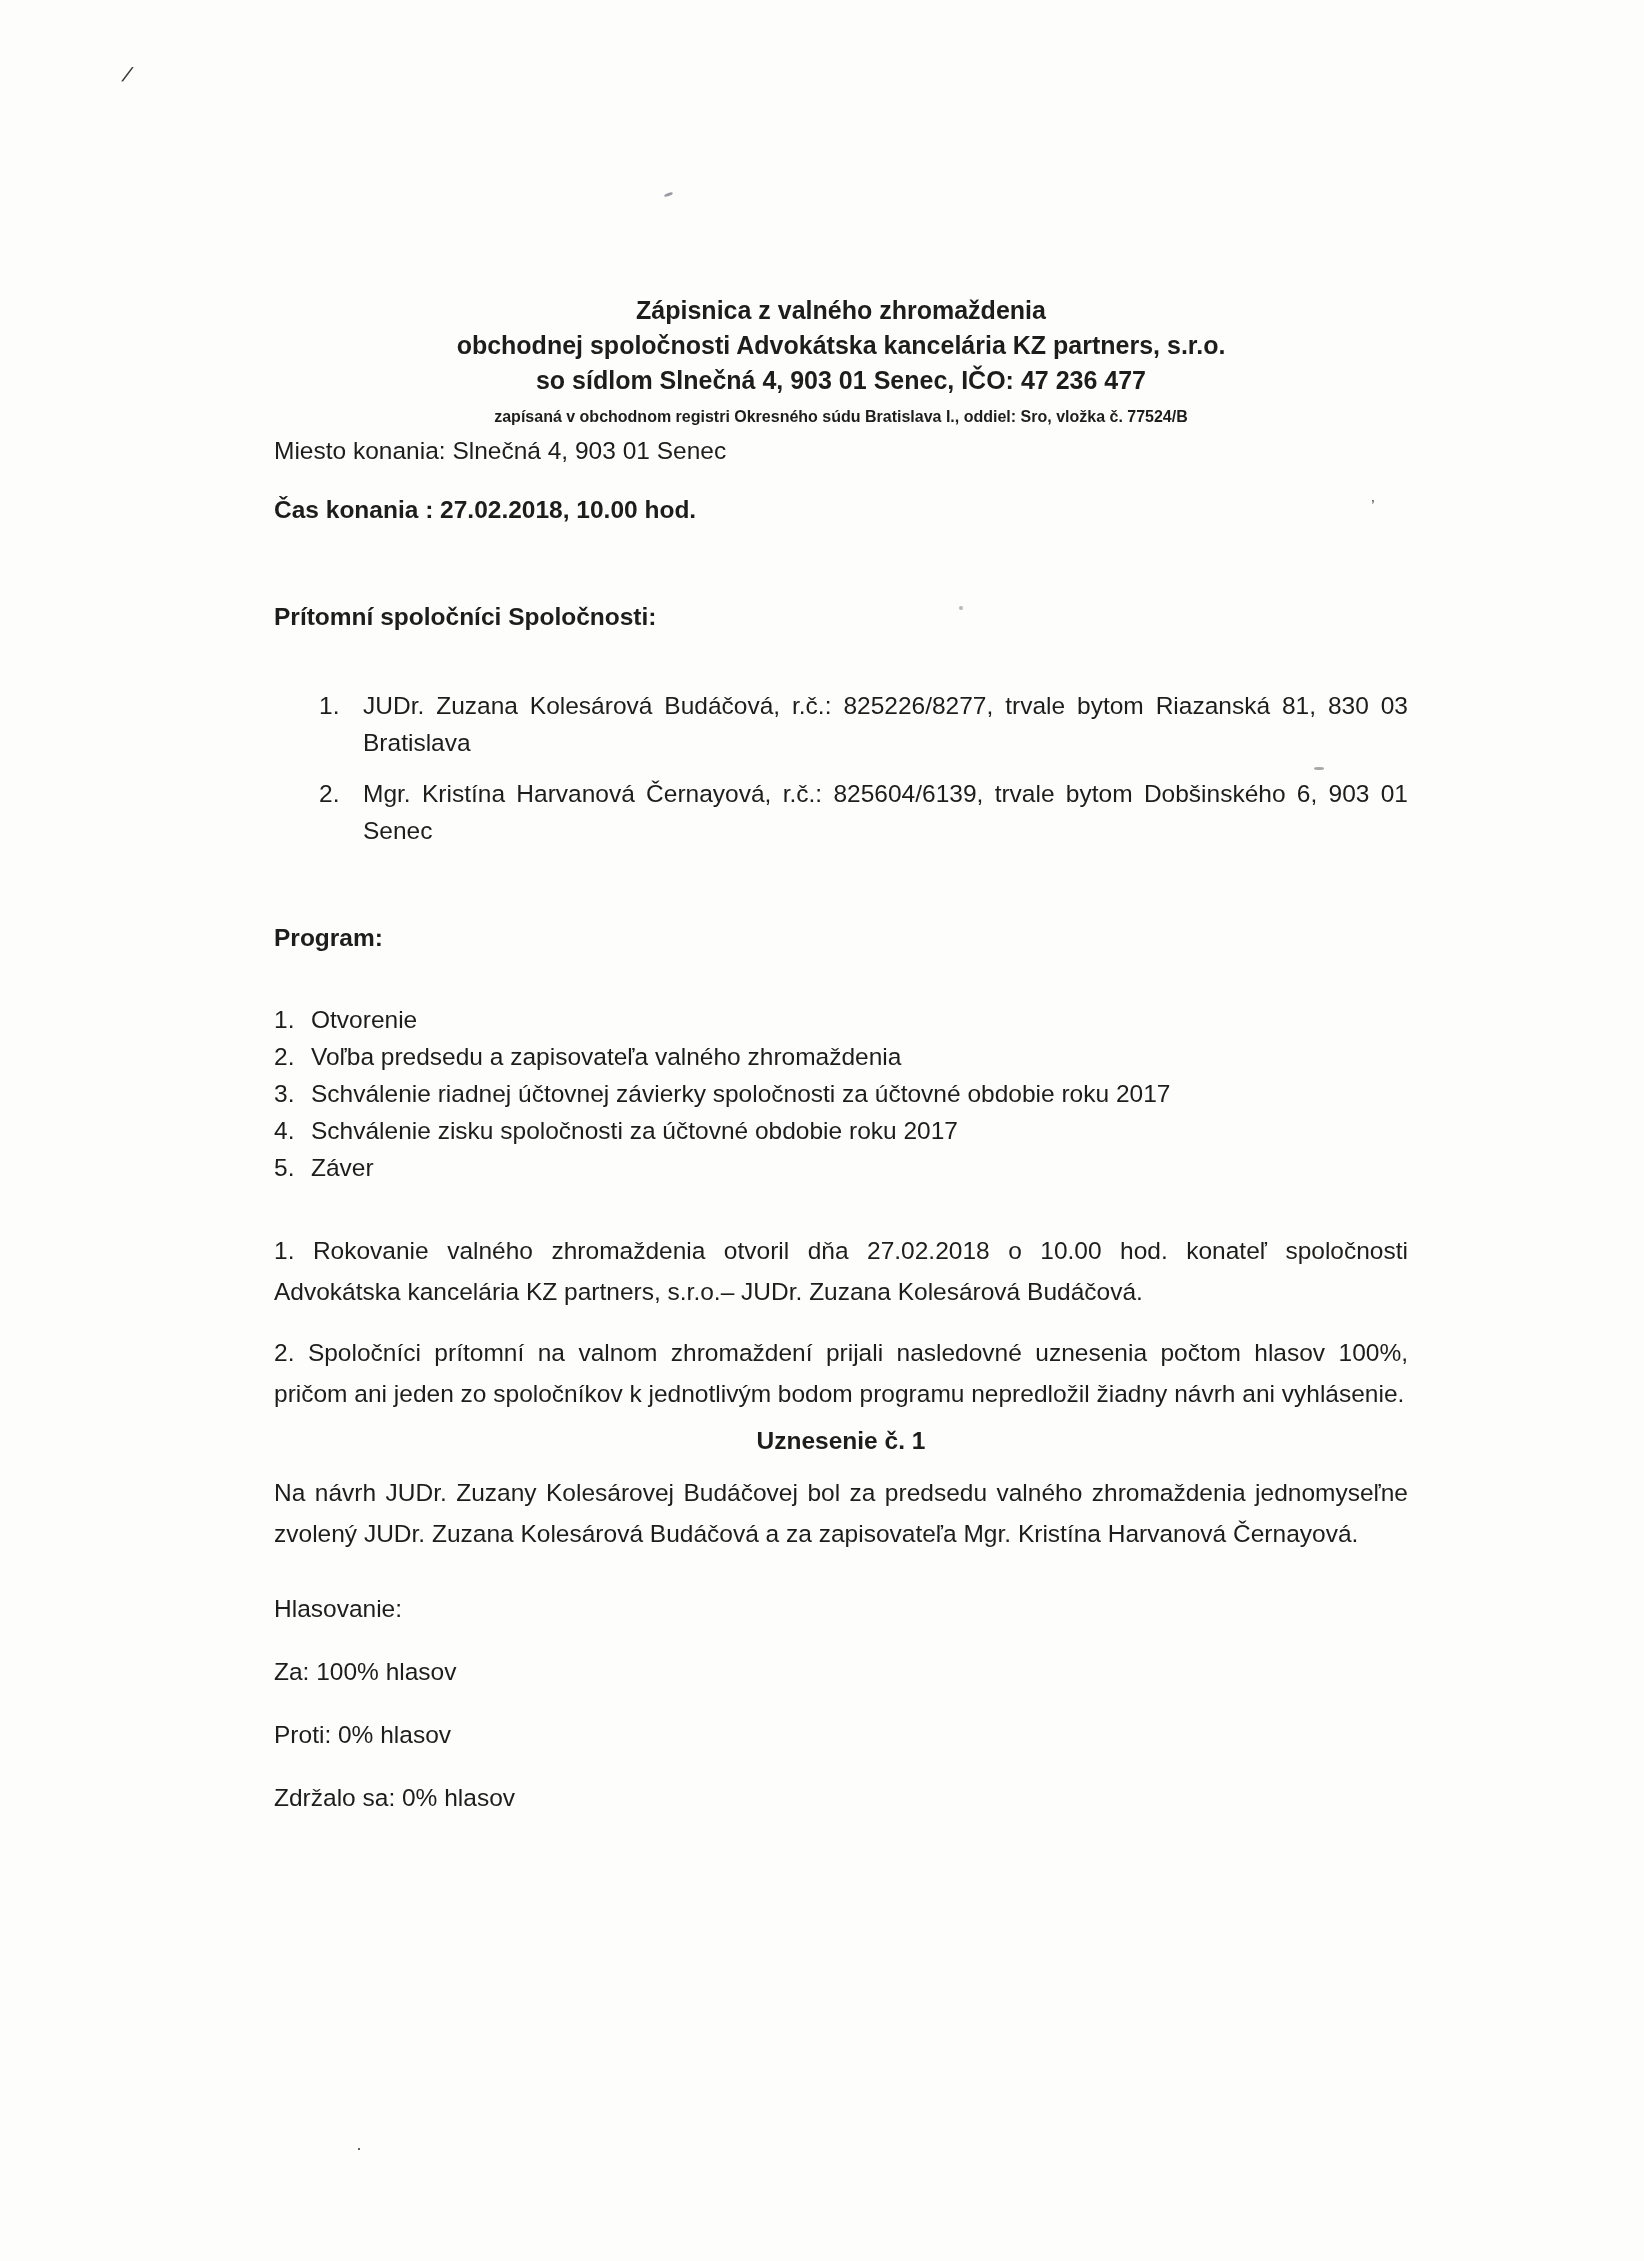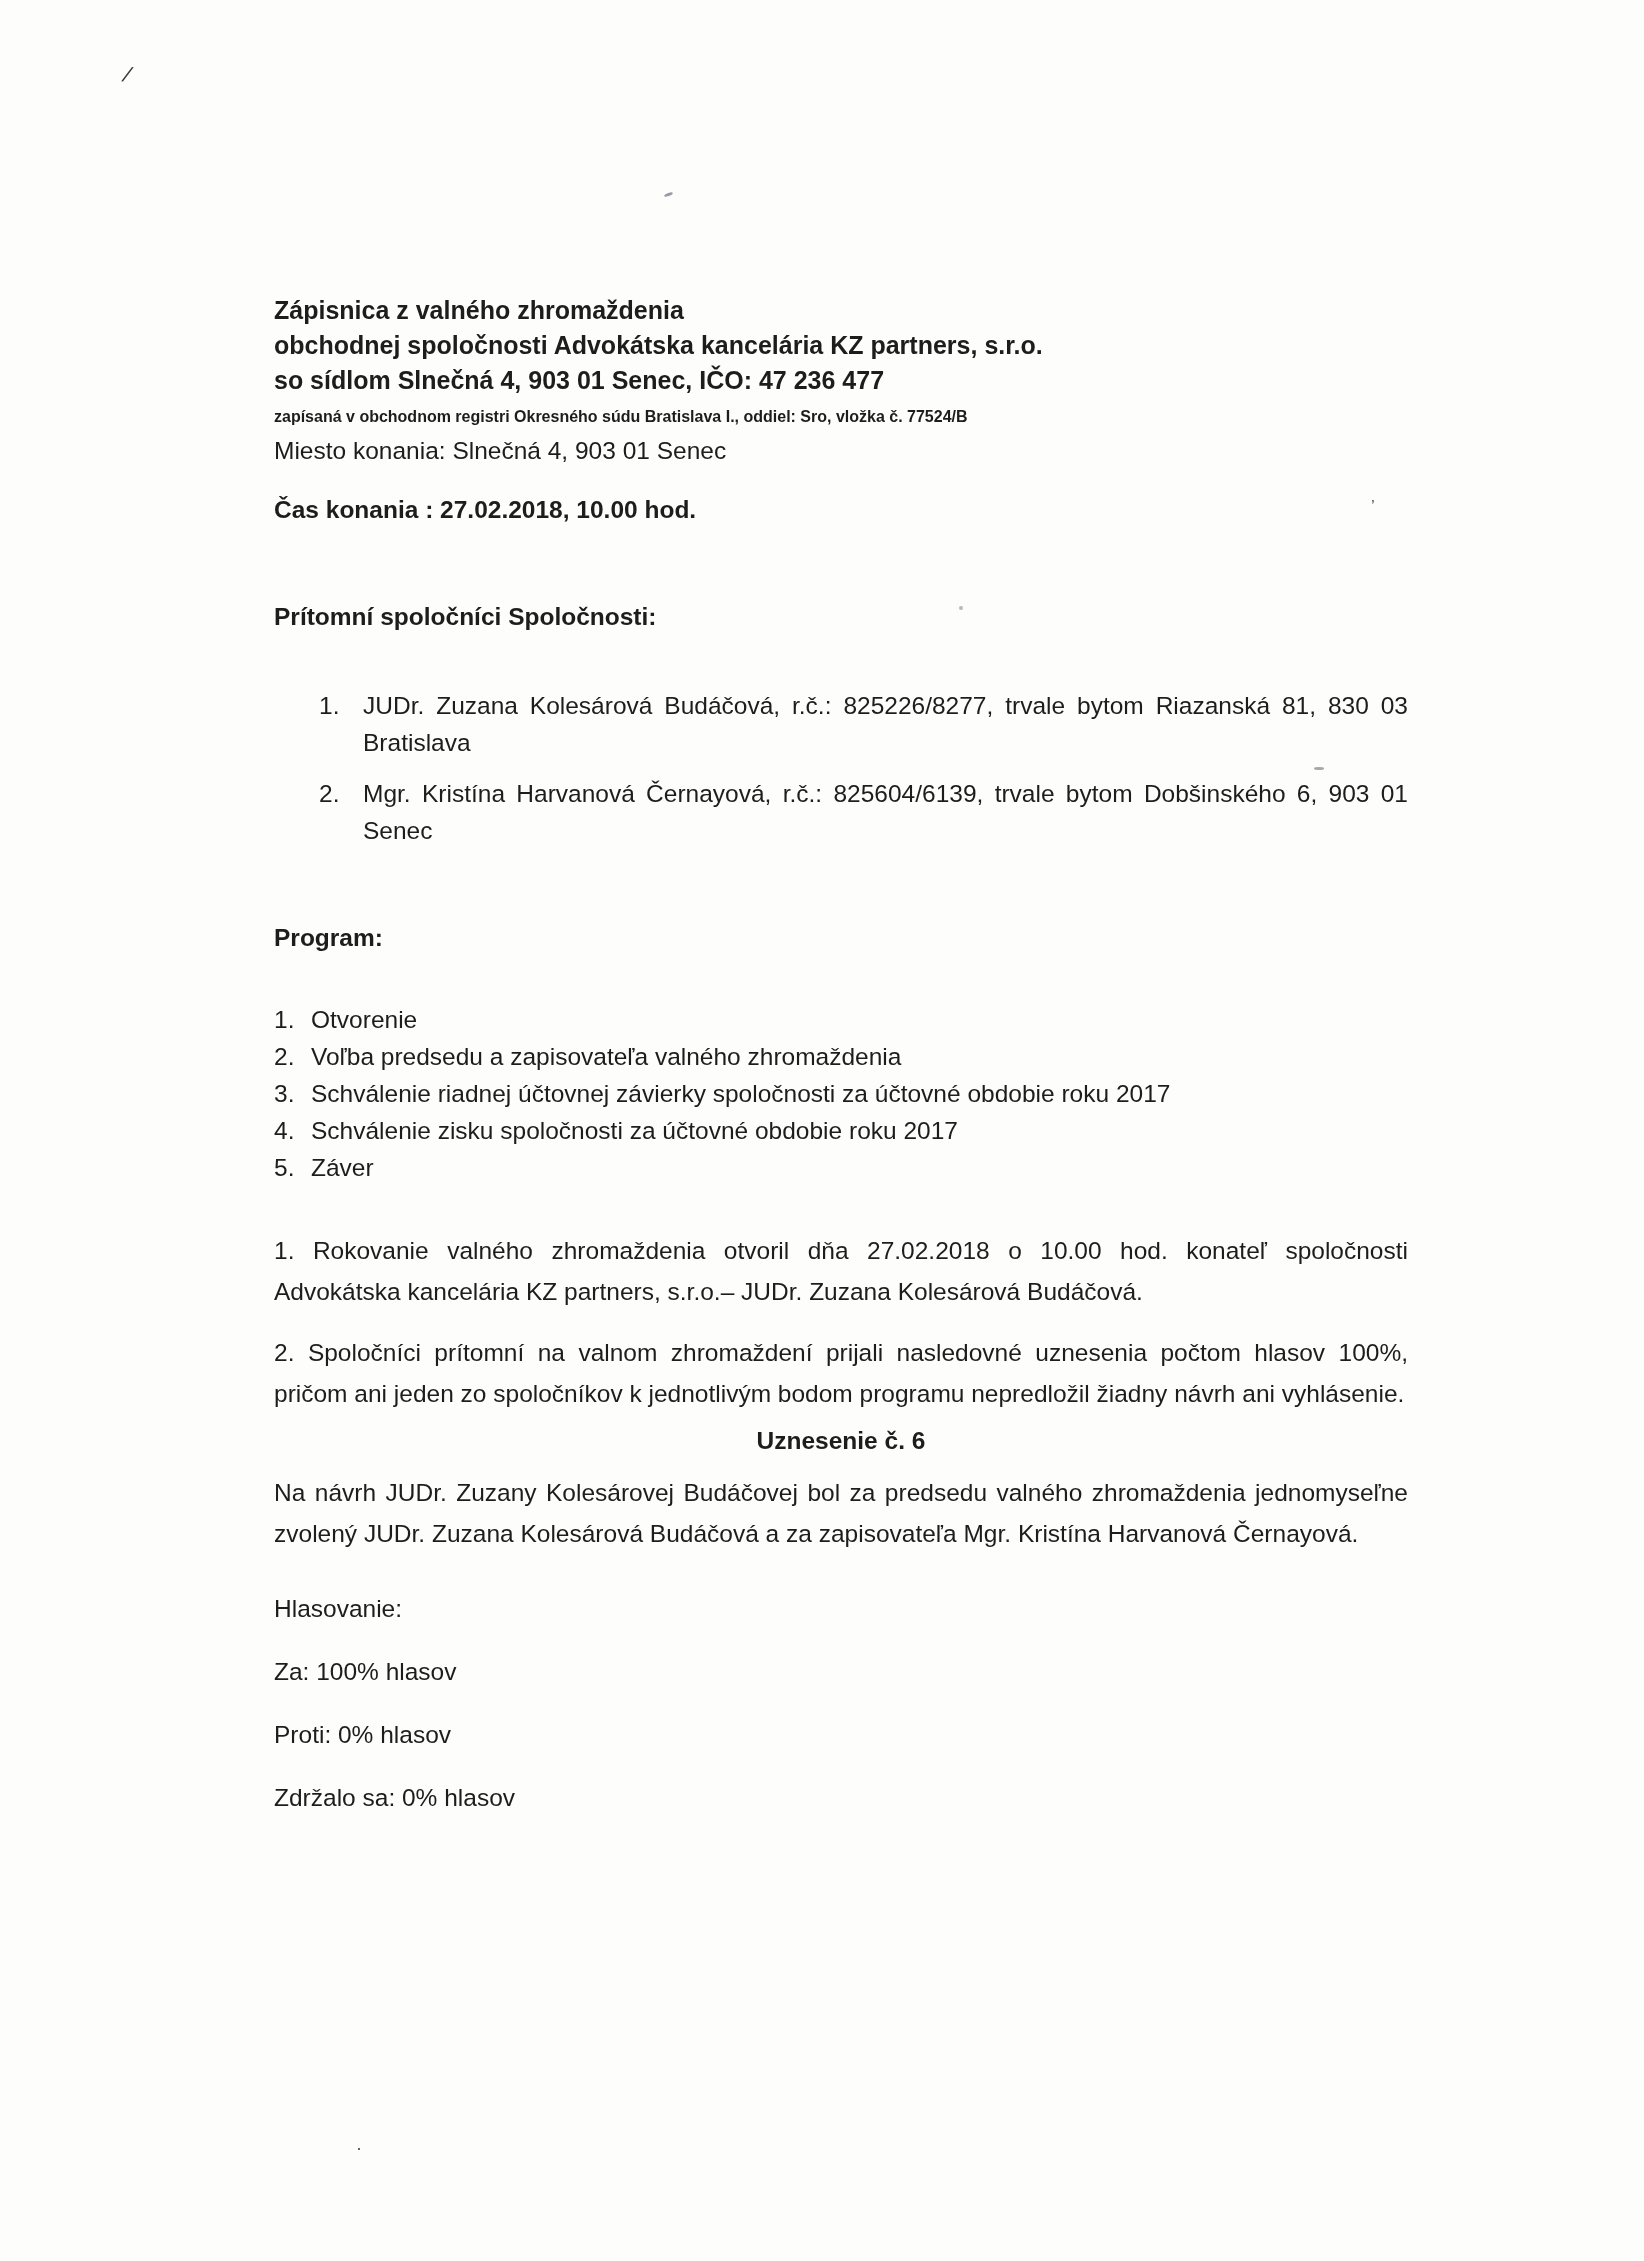--- a/index.html
+++ b/index.html
@@ -17,21 +17,21 @@
   .content {
     position: absolute;
     left: 274px;
     top: 293px;
     width: 1134px;
     font-size: 24.5px;
     line-height: 36px;
   }
 
   
-  .title-block { font-weight: bold; }
+  .title-block { text-align: center; font-weight: bold; }
   .title-line { font-size: 25px; line-height: 35px; }
   .title-line.small { font-size: 16px; line-height: 32px; margin-top: 2.6px; }
 
   
   .meeting-location { }
   .meeting-time { margin-top: 23px; font-weight: bold; }
 
   
   .section-heading { font-weight: bold; margin-top: 71px; }
 
@@ -152,21 +152,21 @@
       <li>Otvorenie</li>
       <li>Voľba predsedu a zapisovateľa valného zhromaždenia</li>
       <li>Schválenie riadnej účtovnej závierky spoločnosti za účtovné obdobie roku 2017</li>
       <li>Schválenie zisku spoločnosti za účtovné obdobie roku 2017</li>
       <li>Záver</li>
     </ol>
 
     <p class="para p1">1.  Rokovanie valného zhromaždenia otvoril dňa 27.02.2018 o 10.00 hod. konateľ spoločnosti Advokátska kancelária KZ partners, s.r.o.– JUDr. Zuzana Kolesárová Budáčová.</p>
     <p class="para p2">2. Spoločníci prítomní na valnom zhromaždení prijali nasledovné uznesenia počtom hlasov 100%, pričom ani jeden zo spoločníkov k jednotlivým bodom programu nepredložil žiadny návrh ani vyhlásenie.</p>
 
-    <div class="resolution-heading">Uznesenie č. 6</div>
+    <div class="resolution-heading">Uznesenie č. 1</div>
     <p class="resolution-body">Na návrh JUDr. Zuzany Kolesárovej Budáčovej bol za predsedu valného zhromaždenia jednomyseľne zvolený JUDr. Zuzana Kolesárová Budáčová a za zapisovateľa Mgr. Kristína Harvanová Černayová.</p>
 
     <div class="voting-heading">Hlasovanie:</div>
     <div class="voting-line">Za: 100% hlasov</div>
     <div class="voting-line">Proti: 0% hlasov</div>
     <div class="voting-line">Zdržalo sa: 0% hlasov</div>
 
   </div>
 </div>
 

